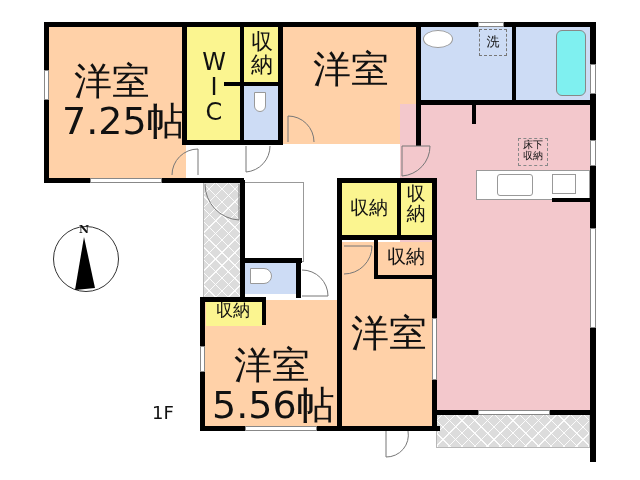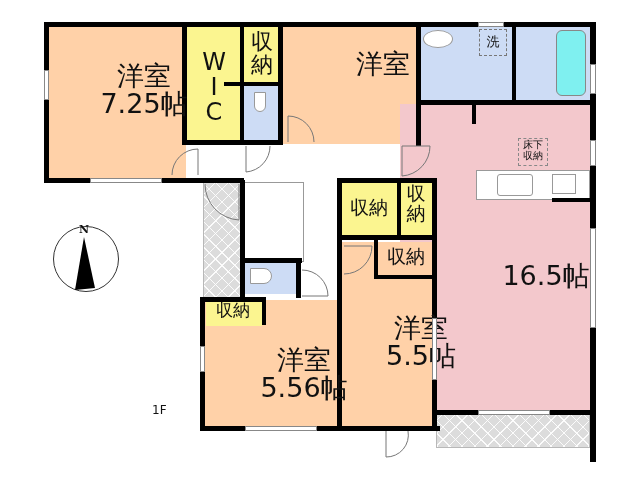--- a/index.html
+++ b/index.html
@@ -13,21 +13,21 @@
   .room-white { background: #ffffff; }
   .hatch {
     background-color: #dcdcdc;
     background-image:
       repeating-linear-gradient(45deg, rgba(255,255,255,0.9) 0 1px, transparent 1px 9px),
       repeating-linear-gradient(-45deg, rgba(255,255,255,0.9) 0 1px, transparent 1px 9px);
     border: 1px solid #b8b8b8;
   }
   .wall { background: #000; position: absolute; }
   .label { position: absolute; color: #111; text-align: center; line-height: 1.05; white-space: nowrap; }
-  .big { font-size: 27px; margin-left: 32px; }
+  .big { font-size: 38px; }
   .mid { font-size: 22px; }
   .small { font-size: 19px; }
   .tiny { font-size: 10px; }
   .win { position: absolute; background: #fff; border: 1px solid #888; box-sizing: border-box; }
   svg { position: absolute; overflow: visible; }
 </style>
 </head>
 <body>
 
 <div class="abs room-orange" style="left:46px;top:26px;width:140px;height:155px;"></div>
@@ -142,36 +142,34 @@
 <div class="label small" style="left:341px;top:198px;width:56px;">収納</div>
 
 <div class="label small" style="left:401px;top:184px;width:30px;">
   <div>収</div>
   <div>納</div>
 </div>
 
 <div class="label small" style="left:378px;top:247px;width:56px;">収納</div>
 
 <div class="label big" style="left:454px;top:262px;width:120px;">
-  <div>16.5帖</div>
 </div>
 
 <div class="label big" style="left:344px;top:314px;width:90px;">
   <div>洋室</div>
-  <div>5.5帖</div>
 </div>
 
 <div class="label" style="left:205px;top:302px;width:56px;font-size:17px;">収納</div>
 
 <div class="label big" style="left:212px;top:346px;width:120px;">
   <div>洋室</div>
   <div>5.56帖</div>
 </div>
 
-<div class="label" style="left:152px;top:404px;font-size:12px;">1F</div>
+<div class="label" style="left:152px;top:404px;font-size:18px;">1F</div>
 
 <div class="abs" style="left:53px;top:226px;width:66px;height:66px;border:1px solid #333;border-radius:50%;"></div>
 <svg style="left:53px;top:226px;" width="66" height="66">
   <polygon points="31,11 22,64 42,62" fill="#000"></polygon>
 </svg>
 <div class="label" style="left:79px;top:224px;font-size:11px;font-family:'DejaVu Serif', serif;font-weight:bold;">N</div>
 
 <svg style="left:170px;top:147px;" width="40" height="30">
   <path d="M2,28 A26,26 0 0 1 28,2 L28,28" fill="none" stroke="#777" stroke-width="1"></path>
 </svg>

